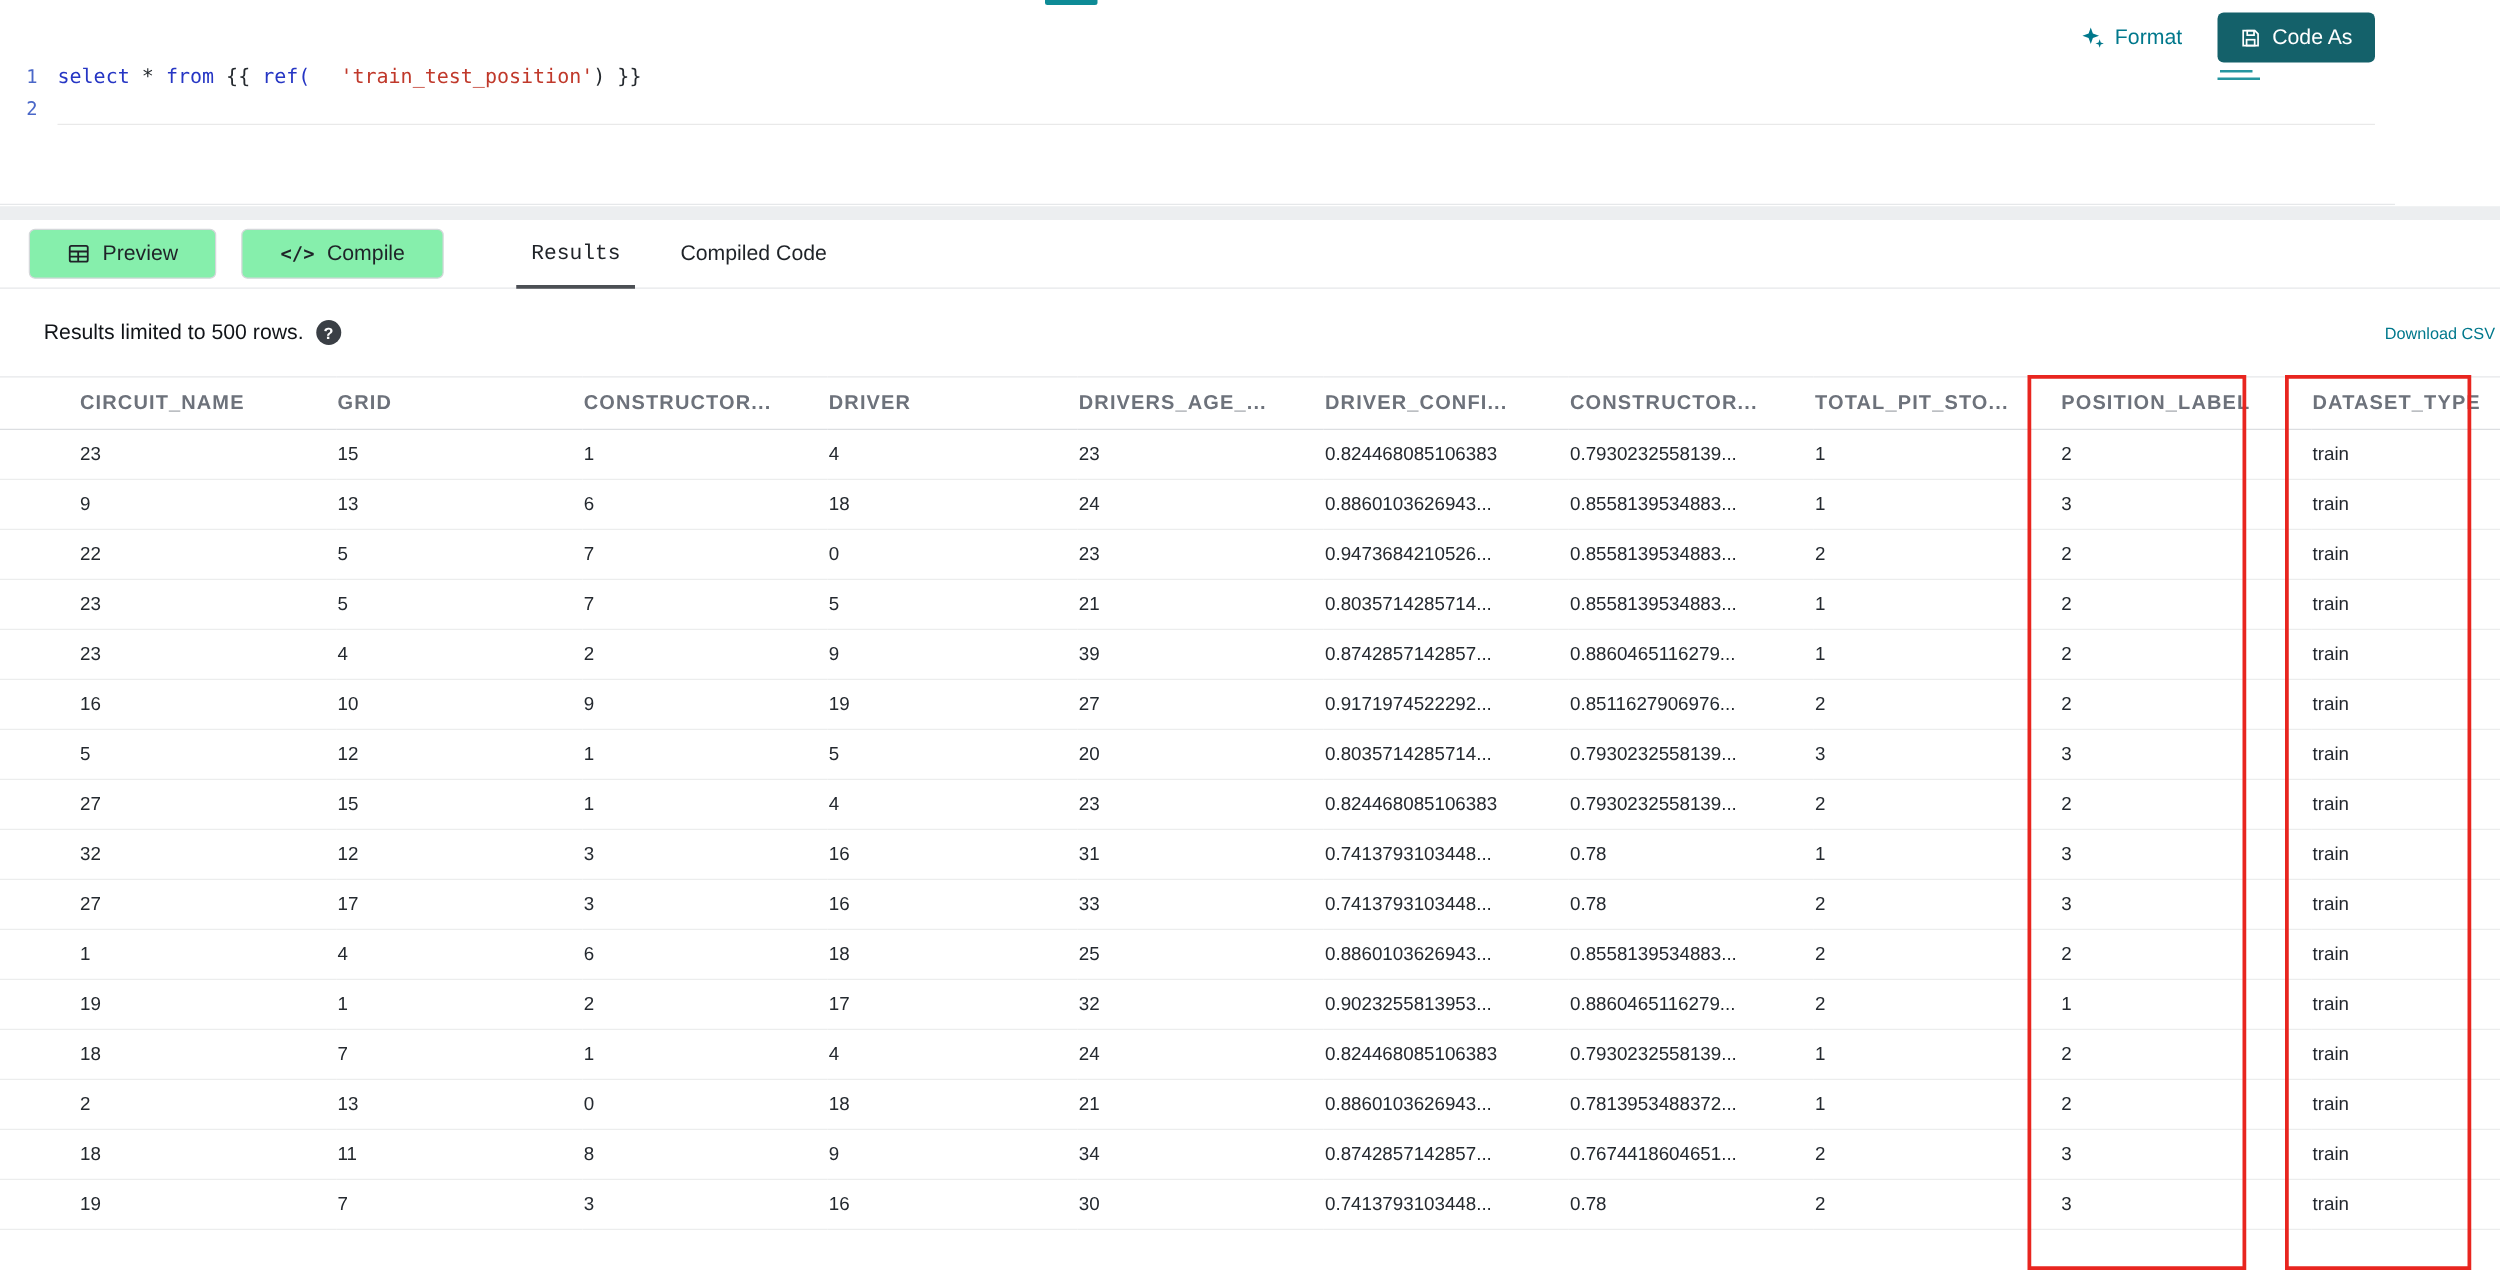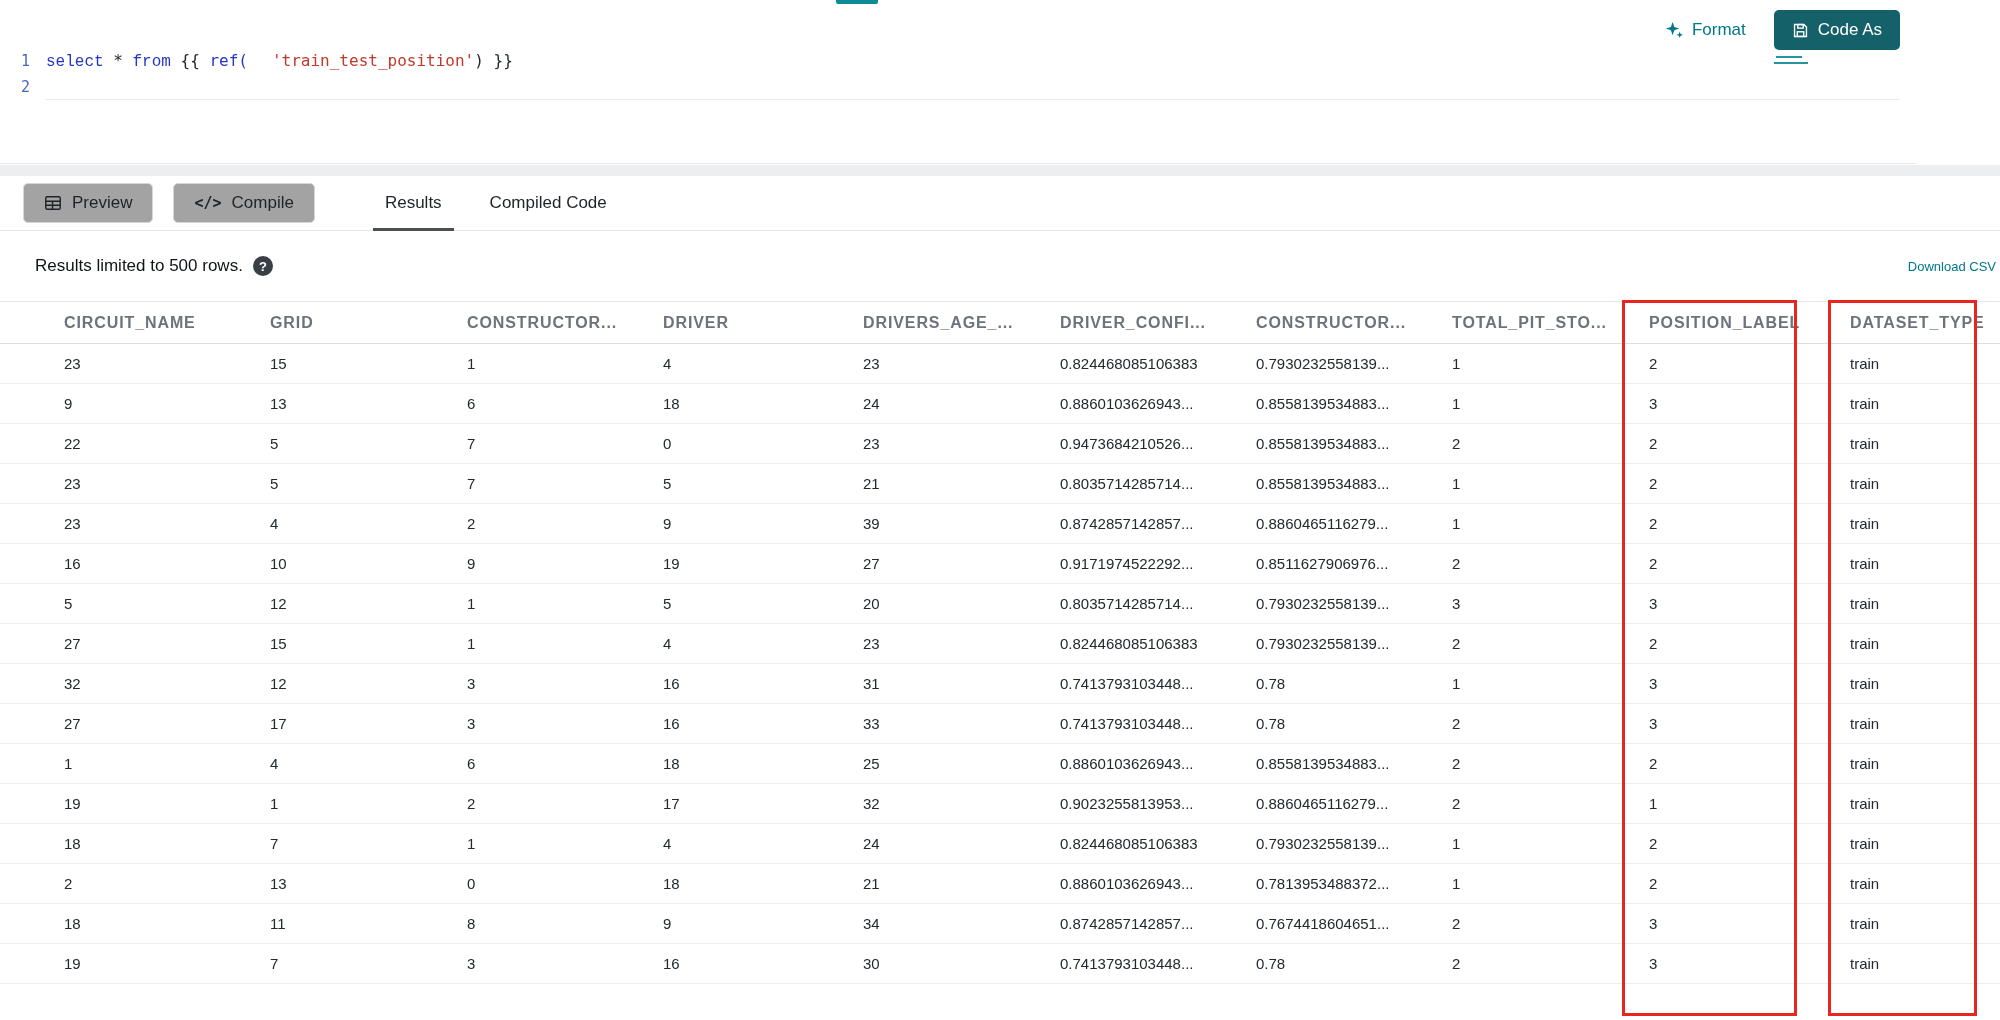--- a/index.html
+++ b/index.html
@@ -26,40 +26,40 @@
   .saveas-btn{display:flex;align-items:center;gap:9px;background:var(--accent-dark);color:#ffffff;font-size:17px;
     border:none;border-radius:5px;padding:10px 18px;cursor:pointer;}
   .clipped-artifact{position:absolute;top:56px;right:108px;width:34px;height:8px;border-bottom:2px solid #0e8b96;opacity:.9;}
   .clipped-artifact::before{content:"";position:absolute;top:0;left:2px;right:6px;border-top:2px solid #0e8b96;}
 
   .code-area{position:absolute;top:48px;left:0;right:0;font-family:"DejaVu Sans Mono","Liberation Mono",monospace;font-size:16px;}
   .code-line{display:flex;align-items:center;height:26px;line-height:26px;}
   .code-gutter{width:46px;text-align:right;padding-right:16px;color:var(--lineno);flex:none;font-size:15px;}
   .code-content{flex:1;white-space:pre;margin-right:16px;}
   .code-line:nth-child(2) .code-content{border-bottom:1px solid #e9e9e9;height:26px;}
-  .tok-kw{color:var(--kw);font-family:Liberation Mono, monospace;}
+  .tok-kw{color:var(--kw);}
   .tok-fn{color:var(--kw);}
   .tok-str{color:var(--str);margin-left:24px;}
   .tok-pl,.tok-op{color:#24292e;}
 
   
   .splitter{position:absolute;top:165px;left:0;width:2000px;height:11px;background:#eceef0;}
 
   
   .lower-panel{position:absolute;top:176px;left:0;width:2000px;height:844px;background:#ffffff;}
 
   .toolbar{position:absolute;top:0;left:0;width:2000px;height:55px;border-bottom:1px solid var(--border);display:flex;align-items:center;}
-  .tb-btn{display:flex;align-items:center;gap:10px;border:1px solid #d4d7da;background:#a3a3a3;border-radius:5px;
-    height:40px;padding:0 20px;font-size:17px;color:#1f2328;cursor:pointer;}
+  .tb-btn{display:flex;align-items:center;gap:10px;border:1px solid #d4d7da;background:#86efac;border-radius:5px;
+    height:40px;padding:0 30px;font-size:17px;color:#1f2328;cursor:pointer;}
   .tb-btn + .tb-btn{margin-left:20px;}
   .tb-btn:first-child{margin-left:23px;}
   .code-glyph{font-family:"DejaVu Sans Mono","Liberation Mono",monospace;font-weight:bold;font-size:15px;}
   .tabs{display:flex;align-items:stretch;height:55px;margin-left:46px;}
   .tab{display:flex;align-items:center;padding:0 24px;font-size:17px;color:#1f2328;cursor:pointer;position:relative;}
-  .tab.active{font-weight:400;}
+  .tab.active{font-weight:400;font-family:Liberation Mono, monospace;}
   .tab.active::after{content:"";position:absolute;left:12px;right:12px;bottom:0;height:3px;background:#4b4f54;}
 
   .results-info{position:absolute;top:55px;left:0;width:2000px;height:70px;display:flex;align-items:center;margin-left:12px;}
   .limit-note{margin-left:23px;font-size:17px;color:#111418;}
   .help-icon{width:20px;height:20px;border-radius:50%;background:#3a3f45;color:#ffffff;font-size:13px;font-weight:bold;
     display:flex;align-items:center;justify-content:center;margin-left:10px;cursor:pointer;}
   .download-csv{margin-left:auto;margin-right:16px;color:var(--accent);font-size:13px;text-decoration:none;cursor:pointer;}
 
   
   .table-wrap{position:absolute;top:125px;left:0;width:2000px;}

